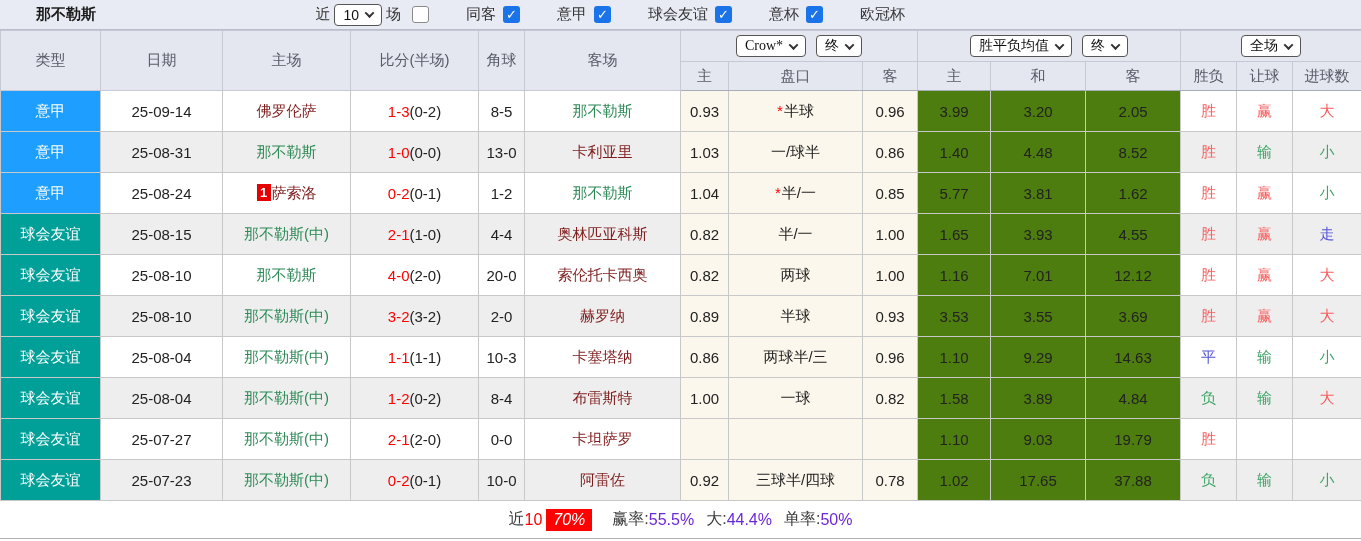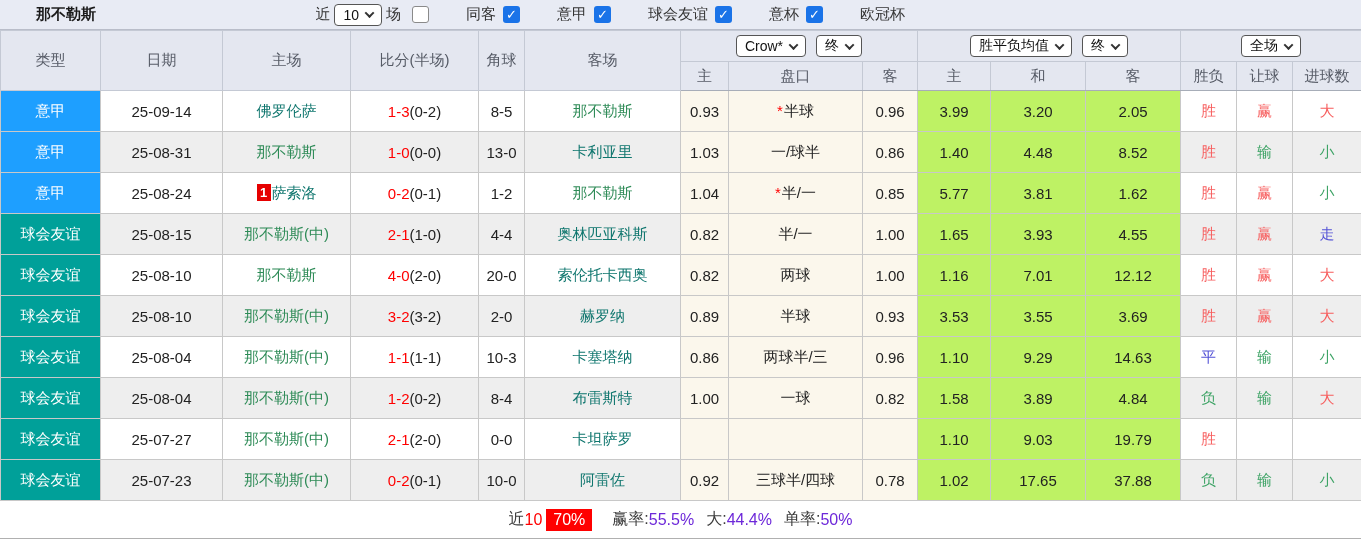--- a/index.html
+++ b/index.html
@@ -28,48 +28,48 @@
   .cb.unchecked{ background:#fff; border:1px solid #8a8a8a; }
   .cb-label{ color:#333;padding-left:36px; }
 
   
   table{ border-collapse:collapse; table-layout:fixed; width:1361px; text-align:center; font-size:15px; }
   th,td{ border:1px solid #c8c8c8; padding:0 2px; overflow:hidden; }
   thead th{ background:#e4e7f0; color:#565b66; font-weight:normal; font-size:15px; border-color:#c4c9d4; }
   thead tr.selrow th{ height:31px; }
   thead tr.subrow th{ height:29px; }
   thead tr.subrow th{ border-bottom:1px solid #a7adb8; }
-  .hdr-selects{ display:flex; justify-content:center; gap:10px; }
+  .hdr-selects{ display:flex; justify-content:center; gap:10px;font-family:Liberation Serif, serif; }
   tbody td{ height:41px; }
   tr.row-even td.pl{ background:#eeeeee; }
   td.type{ color:#fff; font-size:15px; }
   td.type.serie-a{ background:#1e9fff; }
   td.type.friendly{ background:#00a099; }
   td.crow{ background:#fbf7ec; }
-  td.mean{ background:#bef264; }
+  td.mean{ background:#4d7c0f; }
   .ft{ color:#ff0000; }
   .ht{ color:#222; }
   .t-green{ color:#2e8b57; }
-  .t-black{ color:#0f766e; }
+  .t-black{ color:#7f1d1d; }
   .rank{ display:inline-block; background:#e60000; color:#fff; font-size:13px; font-weight:bold;
          line-height:17px; min-width:14px; padding:0 2px; margin-right:1px; vertical-align:1px; }
   .ast{ color:#ff0000; margin-right:1px; }
   .res-red{ color:#f75e5e; }
   .res-green{ color:#3da365; }
   .res-blue{ color:#5352d6; }
 
   
   .footer{
     height:38px; display:flex; align-items:center; justify-content:center;
     font-size:16px; color:#3b3b3b; border-bottom:1px solid #b0b0b0; background:#fff;
     white-space:pre;
   }
   .footer .red{ color:#ff0000; }
   .footer .blue{ color:#6d28d9; }
-  .win-rate-badge{ background:#ff0000; color:#fff; padding:2px 7px; margin:0 8px 0 4px; }
+  .win-rate-badge{ background:#ff0000; color:#fff; padding:2px 7px; margin:0 8px 0 4px;font-style:italic; }
   .fgap{ display:inline-block; width:12px; }
 </style>
 </head>
 <body>
 
 <div>
 
   <div class="top-bar">
     <span class="team-title">那不勒斯</span>
     <div class="controls">

